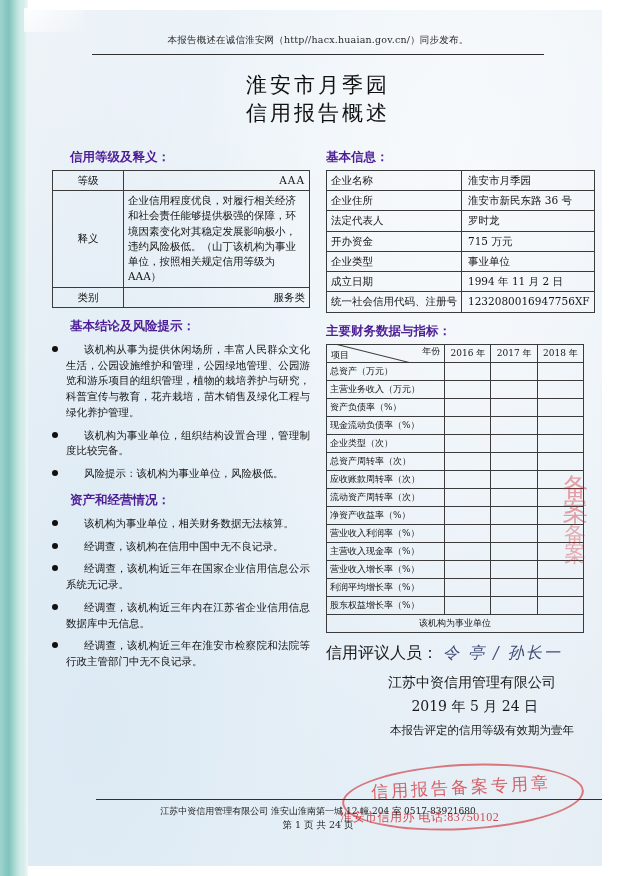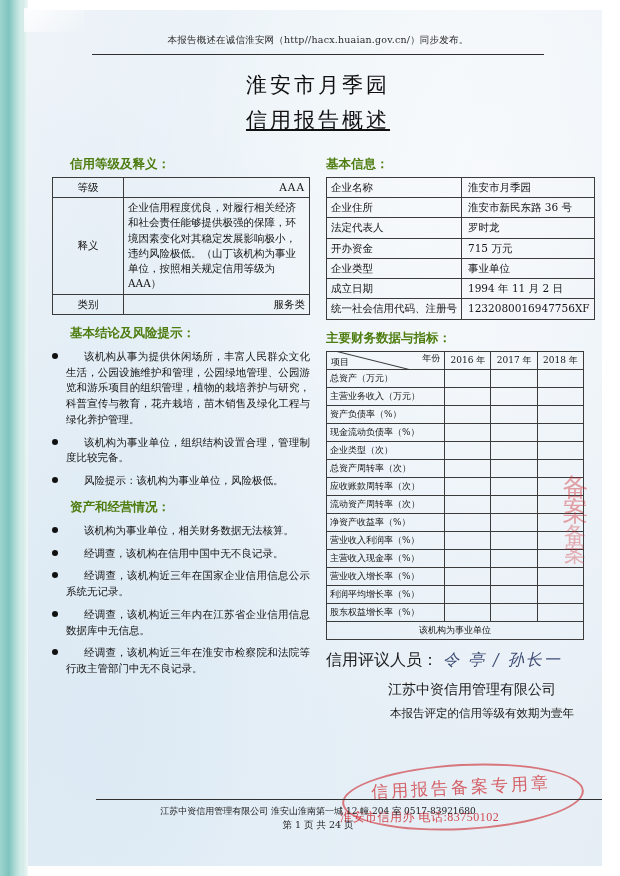--- a/index.html
+++ b/index.html
@@ -94,39 +94,37 @@
     letter-spacing: 3px;
     margin-top: 24px;
     color: #111;
     font-family: "DejaVu Serif", "Liberation Serif", serif;
     font-weight: normal;
   }
   .title2 {
     text-align: center;
     font-size: 21px;
     letter-spacing: 3px;
-    margin-top: 7px;
     color: #111;
     font-family: "DejaVu Serif", "Liberation Serif", serif;
-    text-decoration: underline;
   }
 
   .cols {
     display: flex;
     margin-top: 22px;
     padding: 0 8px 0 12px;
     gap: 16px;
   }
   .col-left { width: 258px; }
   .col-right { width: 258px; }
 
   .sec-h {
     font-size: 12.5px;
     font-weight: bold;
-    color: #4d7c0f;
+    color: #4c1d95;
     margin: 0 0 4px 0;
     font-family: "DejaVu Serif", "Liberation Serif", serif;
   }
   .sec-h.pad { margin-top: 10px; }
   .sec-h.indent { padding-left: 18px; }
 
   table.grid {
     border-collapse: collapse;
     width: 100%;
     background: transparent;
@@ -543,20 +541,21 @@
                 <td class="fin-note" colspan="4">该机构为事业单位</td>
               </tr>
         </tbody>
           </table>
 
         <div class="sign-line">
           <span>信用评议人员：</span>
           <span class="handwrite">令 亭 / 孙长一</span>
         </div>
         <div class="company-line">江苏中资信用管理有限公司</div>
+        <div class="date-line">2019 年 5 月 24 日</div>
         <div class="valid-line">本报告评定的信用等级有效期为壹年</div>
       </div>
     </div>
 
     <div class="stamp stamp-oval"></div>
     <div class="stamp stamp-text">信用报告备案专用章</div>
     <div class="stamp stamp-side1">备 案</div>
     <div class="stamp stamp-side2">备 案</div>
 
     <div class="footer-rule"></div>

